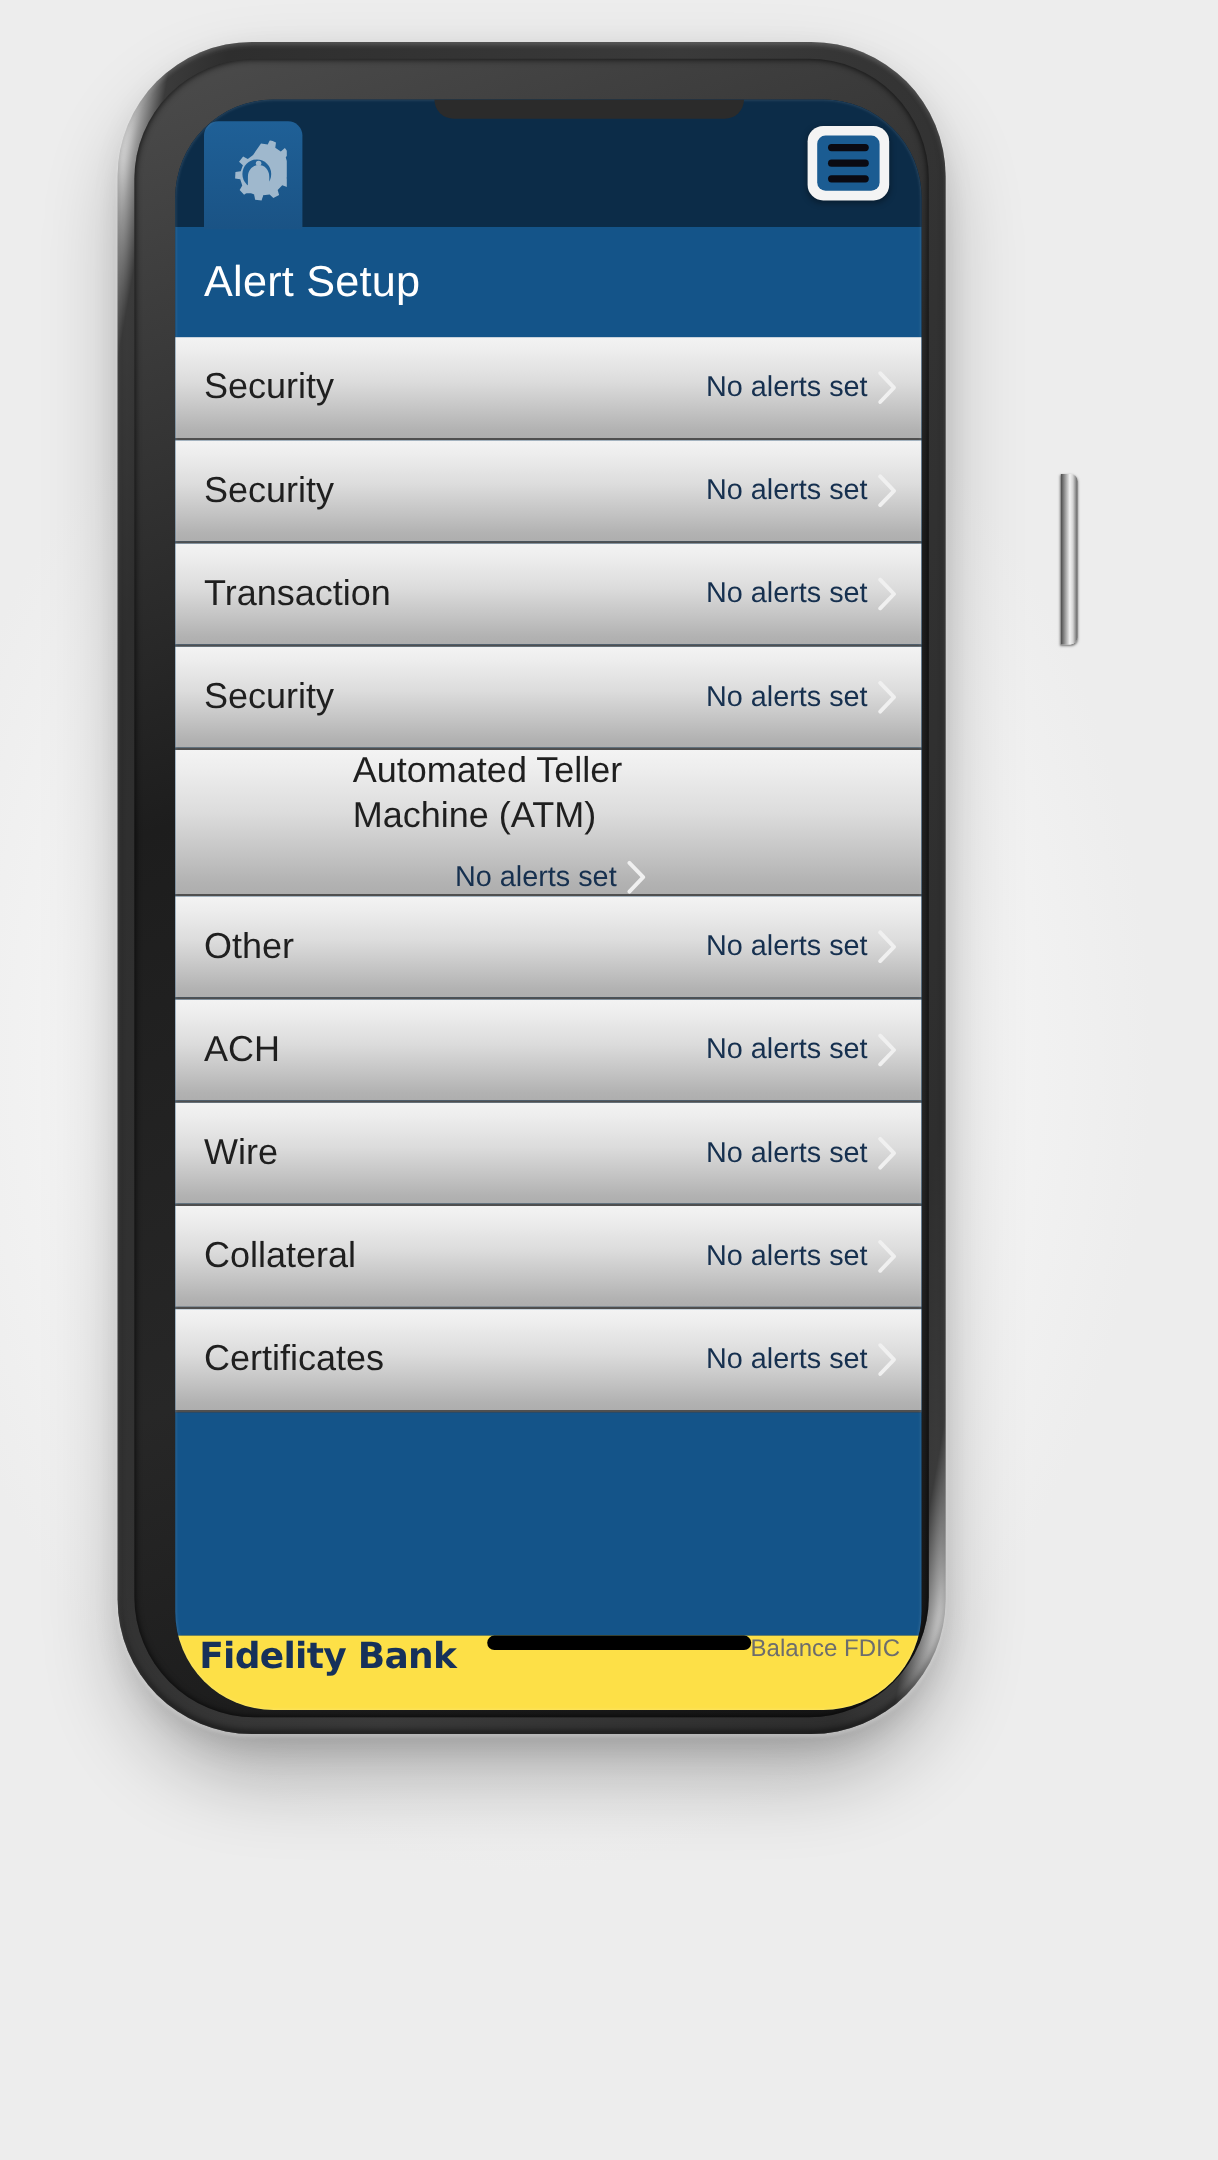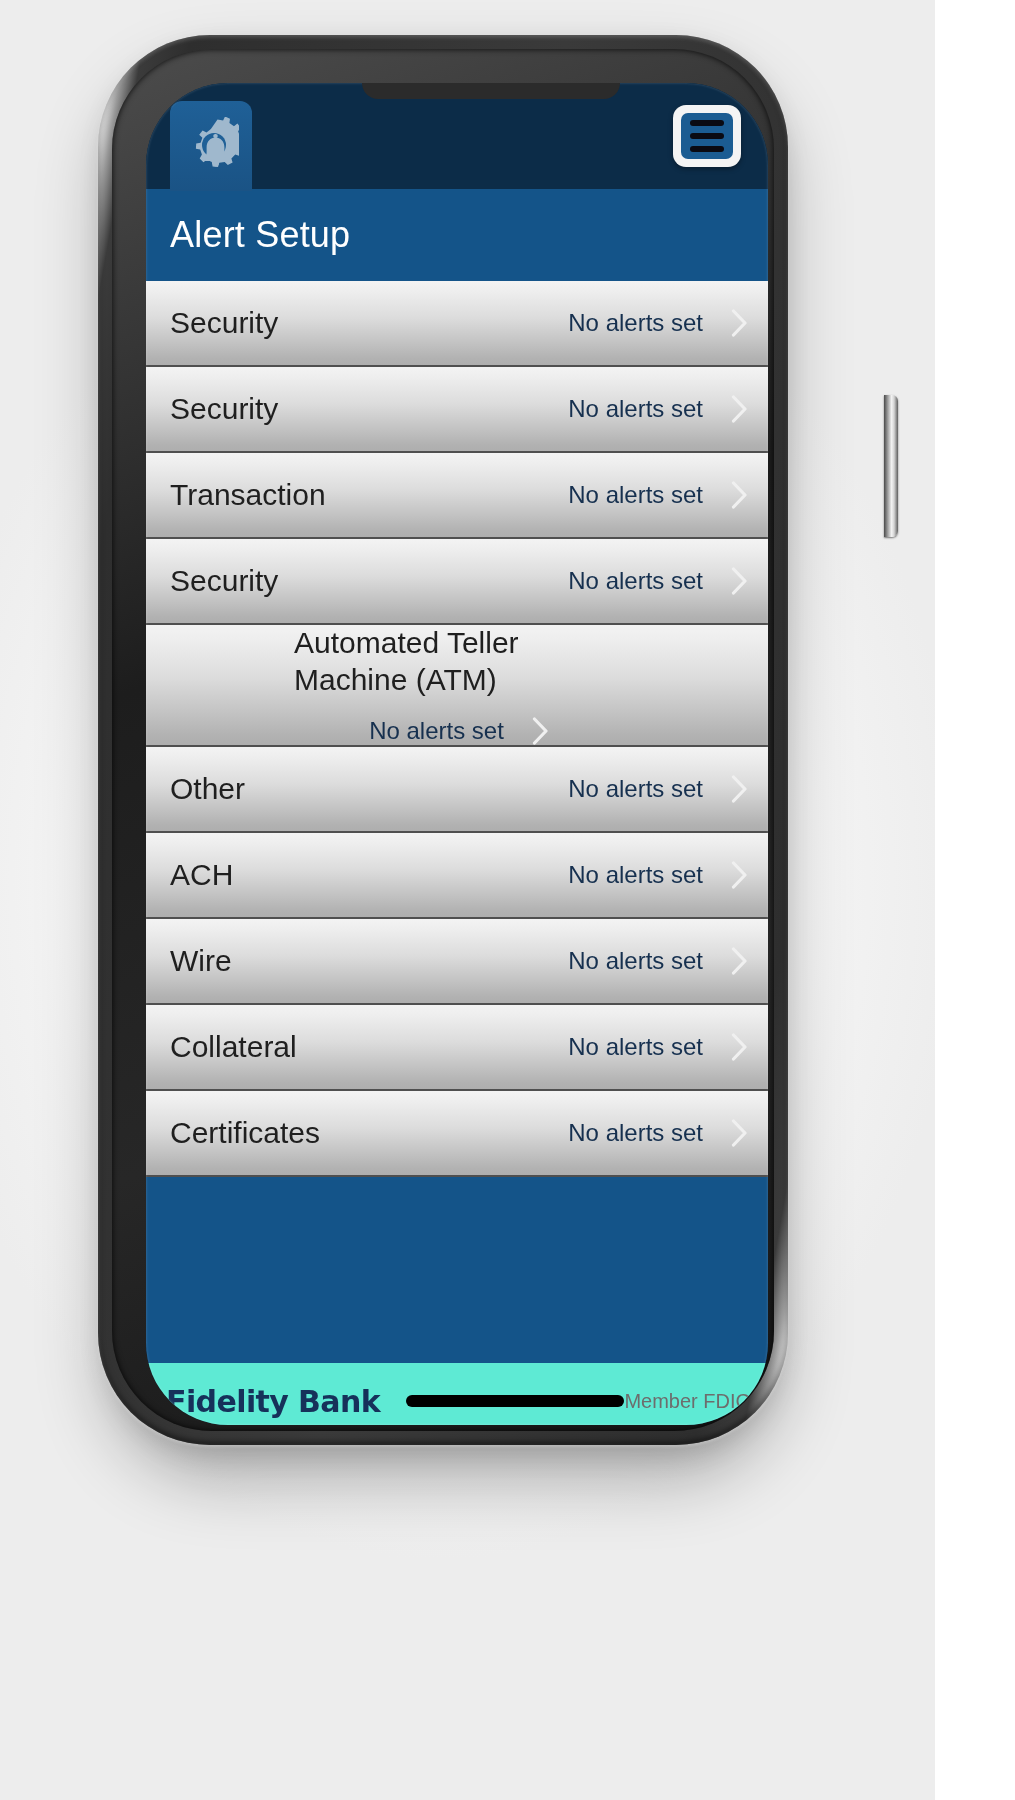--- a/index.html
+++ b/index.html
@@ -8,21 +8,21 @@
     width: 1015px;
     height: 1800px;
     background: #ffffff;
     font-family: "Liberation Sans", sans-serif;
     overflow: hidden;
   }
 
   
   #page {
     position: relative;
-    width: 935px;
+    width: 1015px;
     height: 1800px;
     background:
       radial-gradient(ellipse 520px 680px at 440px 880px, #ffffff 0%, #fbfbfb 55%, #f2f2f2 78%, #ededed 100%),
       #ffffff;
     overflow: hidden;
   }
 
   
   #device-shadow {
     position: absolute;
@@ -175,21 +175,21 @@
   .row-label {
     color: #1f1f1f;
     font-size: 30px;
     font-weight: 400;
     line-height: 1.22;
     max-width: 330px;
   }
   .row-right {
     display: flex;
     align-items: center;
-    gap: 28px;
+    gap: 8px;
     flex: 0 0 auto;
   }
   .row-status {
     color: #16304f;
     font-size: 24px;
     font-weight: 400;
     white-space: nowrap;
   }
   .chevron {
     width: 17px; height: 28px;
@@ -199,24 +199,23 @@
 
   
   #blue-filler {
     background: #145489;
     height: 186px;
   }
 
   
   #brand-bar {
     position: relative;
-    background: #5eead4;
+    background: #fde047;
     height: 76px;
     display: flex;
-    align-items: center;
     padding: 0 16px 0 20px;
   }
   #brand-name {
     color: #16315a;
     font-size: 30px;
     font-weight: 700;
     letter-spacing: -0.6px;
     font-family: "DejaVu Sans", sans-serif;
     white-space: nowrap;
   }
@@ -402,20 +401,20 @@
                 </span>
               </div>
             </div>
           </div>
 
         <div id="blue-filler"></div>
 
         <div id="brand-bar">
           <span id="brand-name">Fidelity Bank</span>
           <div id="home-indicator"></div>
-          <span id="fdic">Member FDIC</span>
+          <span id="fdic">Balance FDIC</span>
         </div>
 
         <div id="screen-gloss"></div>
       </div>
     </div>
   </div>
 </div>
 
 </body></html>

